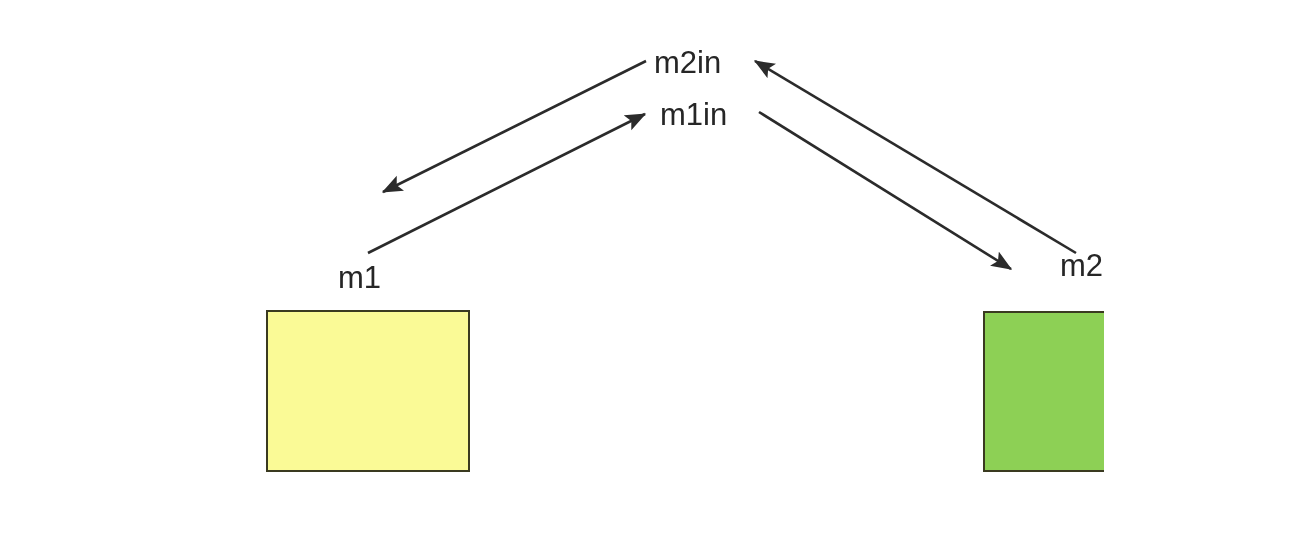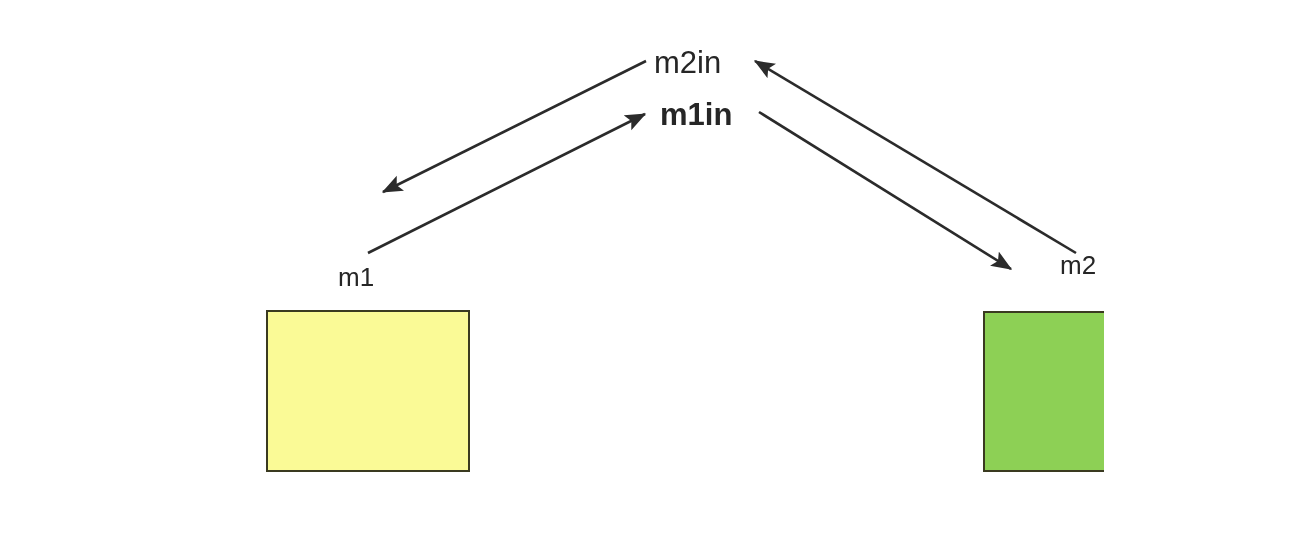--- a/index.html
+++ b/index.html
@@ -26,21 +26,21 @@
   }
   .node-box {
     position: absolute;
     box-sizing: border-box;
     border: 2px solid #3a3a20;
   }
   .node-label {
     position: absolute;
     color: #262626;
     font-family: "Liberation Sans", sans-serif;
-    font-size: 26px;
+    font-size: 31px;
     line-height: 31px;
     white-space: nowrap;
   }
   .port-label {
     position: absolute;
     color: #262626;
     font-family: "Liberation Sans", sans-serif;
     font-size: 31px;
     line-height: 31px;
     white-space: nowrap;
@@ -67,21 +67,20 @@
     left: 1060px;
     top: 250px;
   }
   #label-m2in {
     left: 654px;
     top: 47px;
   }
   #label-m1in {
     left: 660px;
     top: 99px;
-    font-weight: bold;
   }
 </style>
 </head>
 <body>
 
 <div id="canvas">
 
   <svg id="edge-layer" viewBox="0 0 1305 549" xmlns="http://www.w3.org/2000/svg">
     <defs>
       <marker id="arrowhead" markerWidth="9" markerHeight="9" refX="7.5" refY="3.2" orient="auto" markerUnits="strokeWidth">

